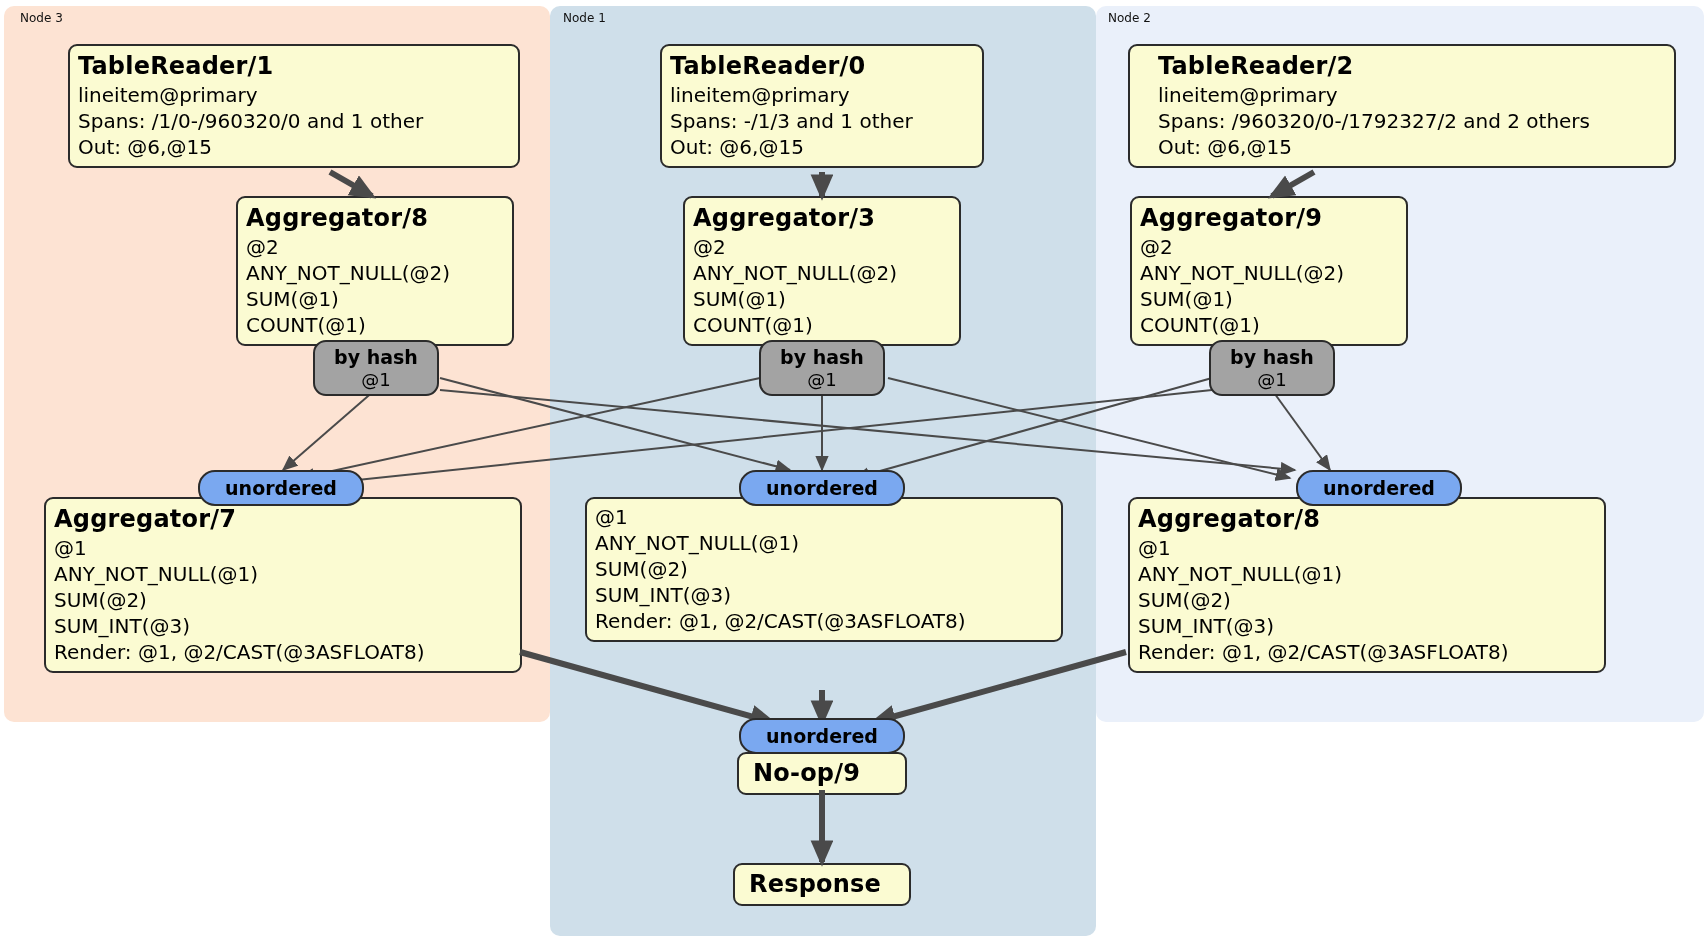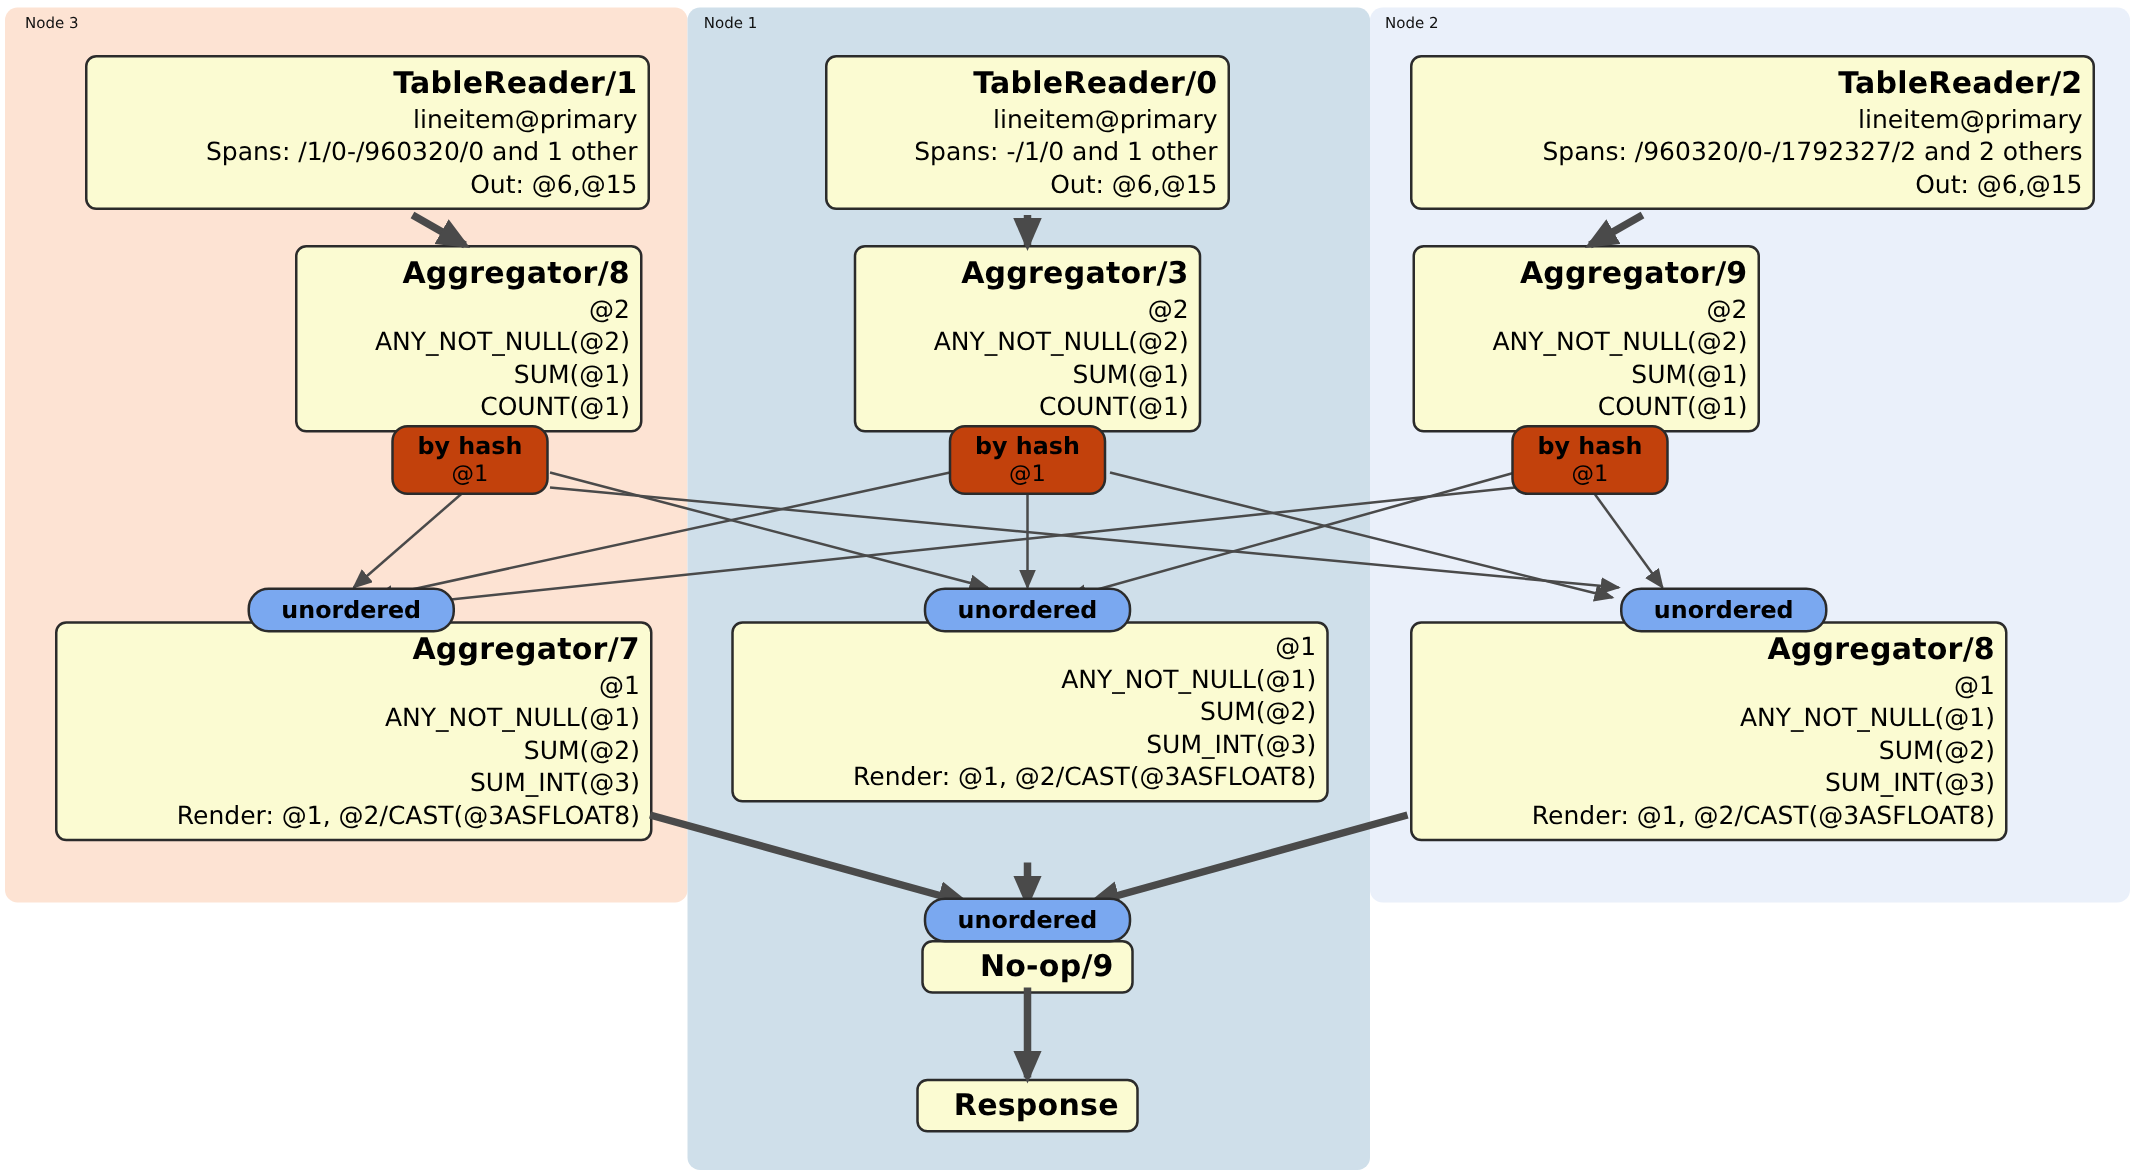--- a/index.html
+++ b/index.html
@@ -34,21 +34,21 @@
     white-space: nowrap;
   }
 
   
   .proc {
     position: absolute;
     box-sizing: border-box;
     background: #fbfbd2;
     border: 2px solid #2b2b2b;
     border-radius: 9px;
-    text-align: right;
+    text-align: left;
     color: #000000;
     font-size: 20px;
     line-height: 27px;
     padding: 5px 8px 6px 8px;
     white-space: nowrap;
     overflow: visible;
   }
   .proc .t {
     font-weight: bold;
     font-size: 24px;
@@ -80,21 +80,21 @@
   .badge .b1 {
     font-weight: bold;
     font-size: 19px;
     line-height: 23px;
   }
   .badge .b2 {
     font-size: 18px;
     line-height: 22px;
   }
   .badge.hash {
-    background: #c2410c;
+    background: #a3a3a3;
     border-radius: 13px;
   }
   .badge.unord {
     background: #7aa8f0;
     border-radius: 17px;
     display: flex;
     align-items: center;
     justify-content: center;
   }
 
@@ -168,21 +168,21 @@
   <div class="proc" style="left:68px; top:44px; width:452px;">
     <div class="t">TableReader/1</div>
     <div class="l">lineitem@primary</div>
     <div class="l">Spans: /1/0-/960320/0 and 1 other</div>
     <div class="l">Out: @6,@15</div>
   </div>
 
   <div class="proc" style="left:660px; top:44px; width:324px;">
     <div class="t">TableReader/0</div>
     <div class="l">lineitem@primary</div>
-    <div class="l">Spans: -/1/0 and 1 other</div>
+    <div class="l">Spans: -/1/3 and 1 other</div>
     <div class="l">Out: @6,@15</div>
   </div>
 
   <div class="proc" style="left:1128px; top:44px; width:548px;padding-left:28px;">
     <div class="t">TableReader/2</div>
     <div class="l">lineitem@primary</div>
     <div class="l">Spans: /960320/0-/1792327/2 and 2 others</div>
     <div class="l">Out: @6,@15</div>
   </div>
 

